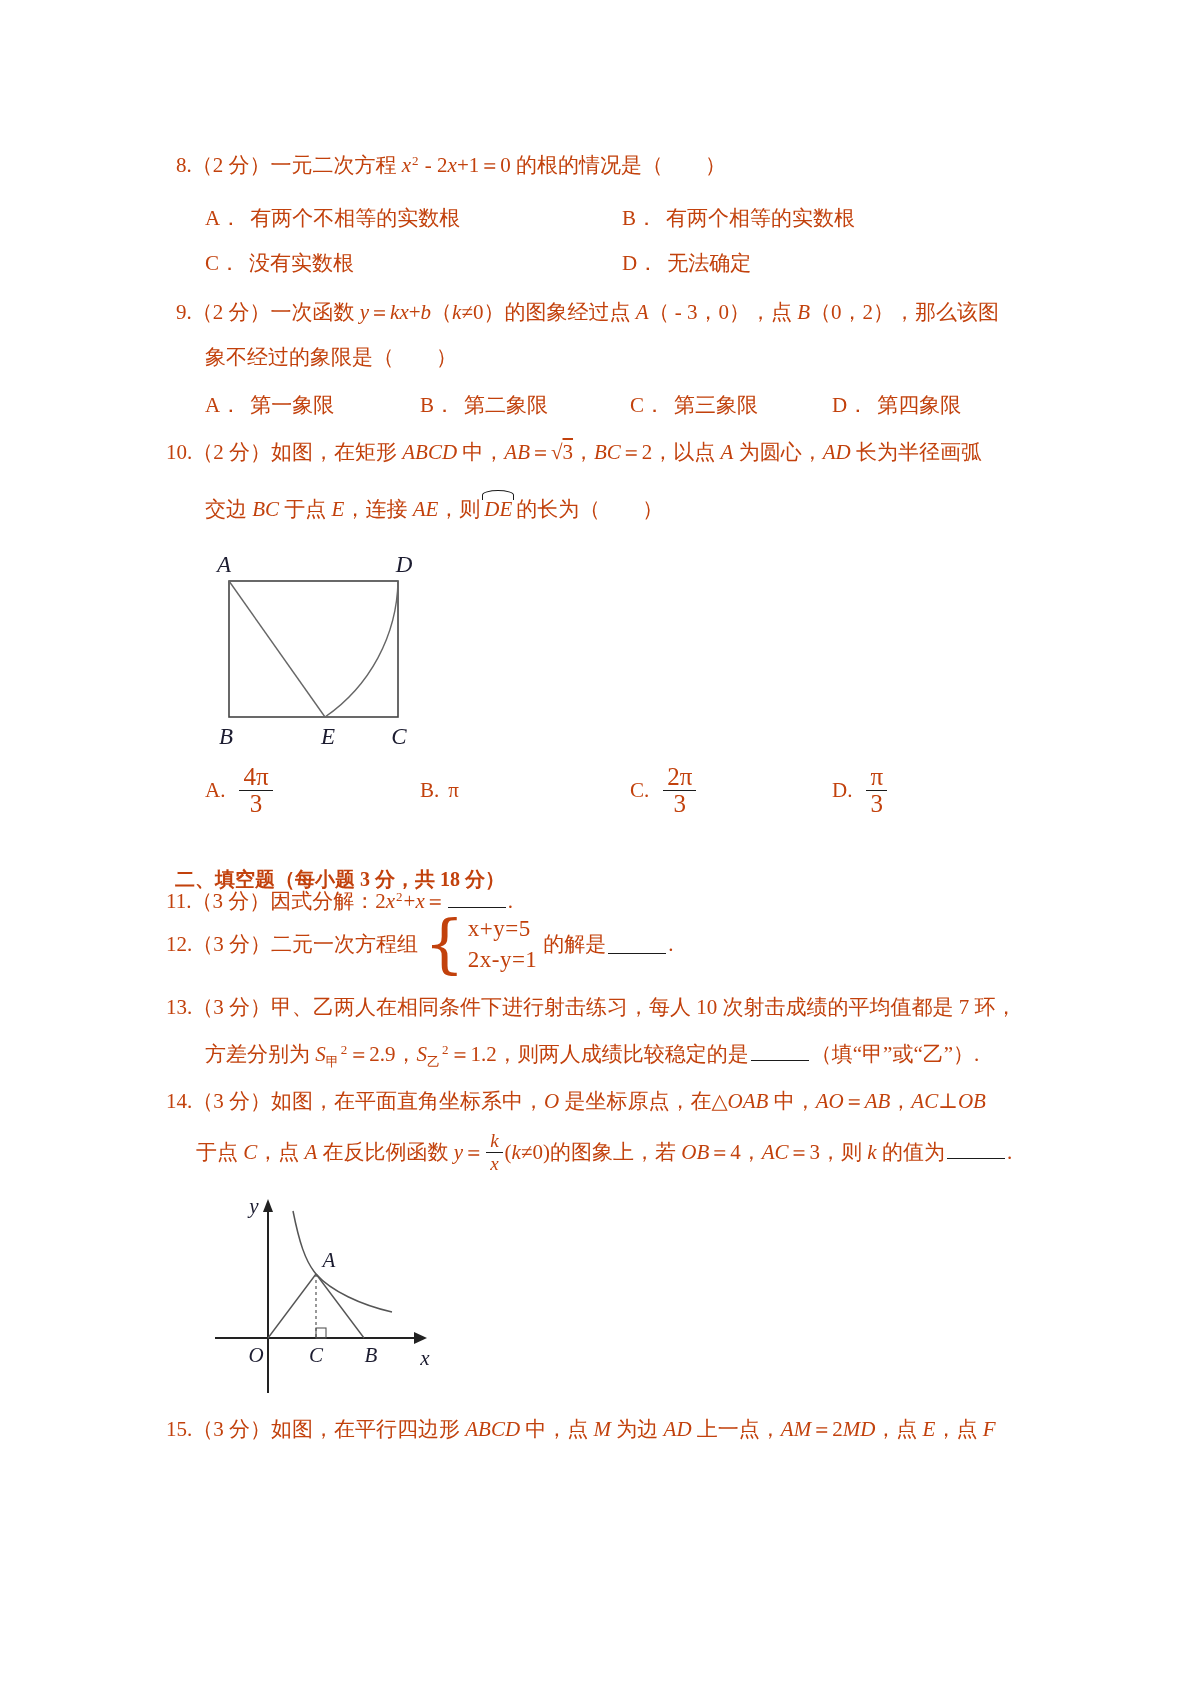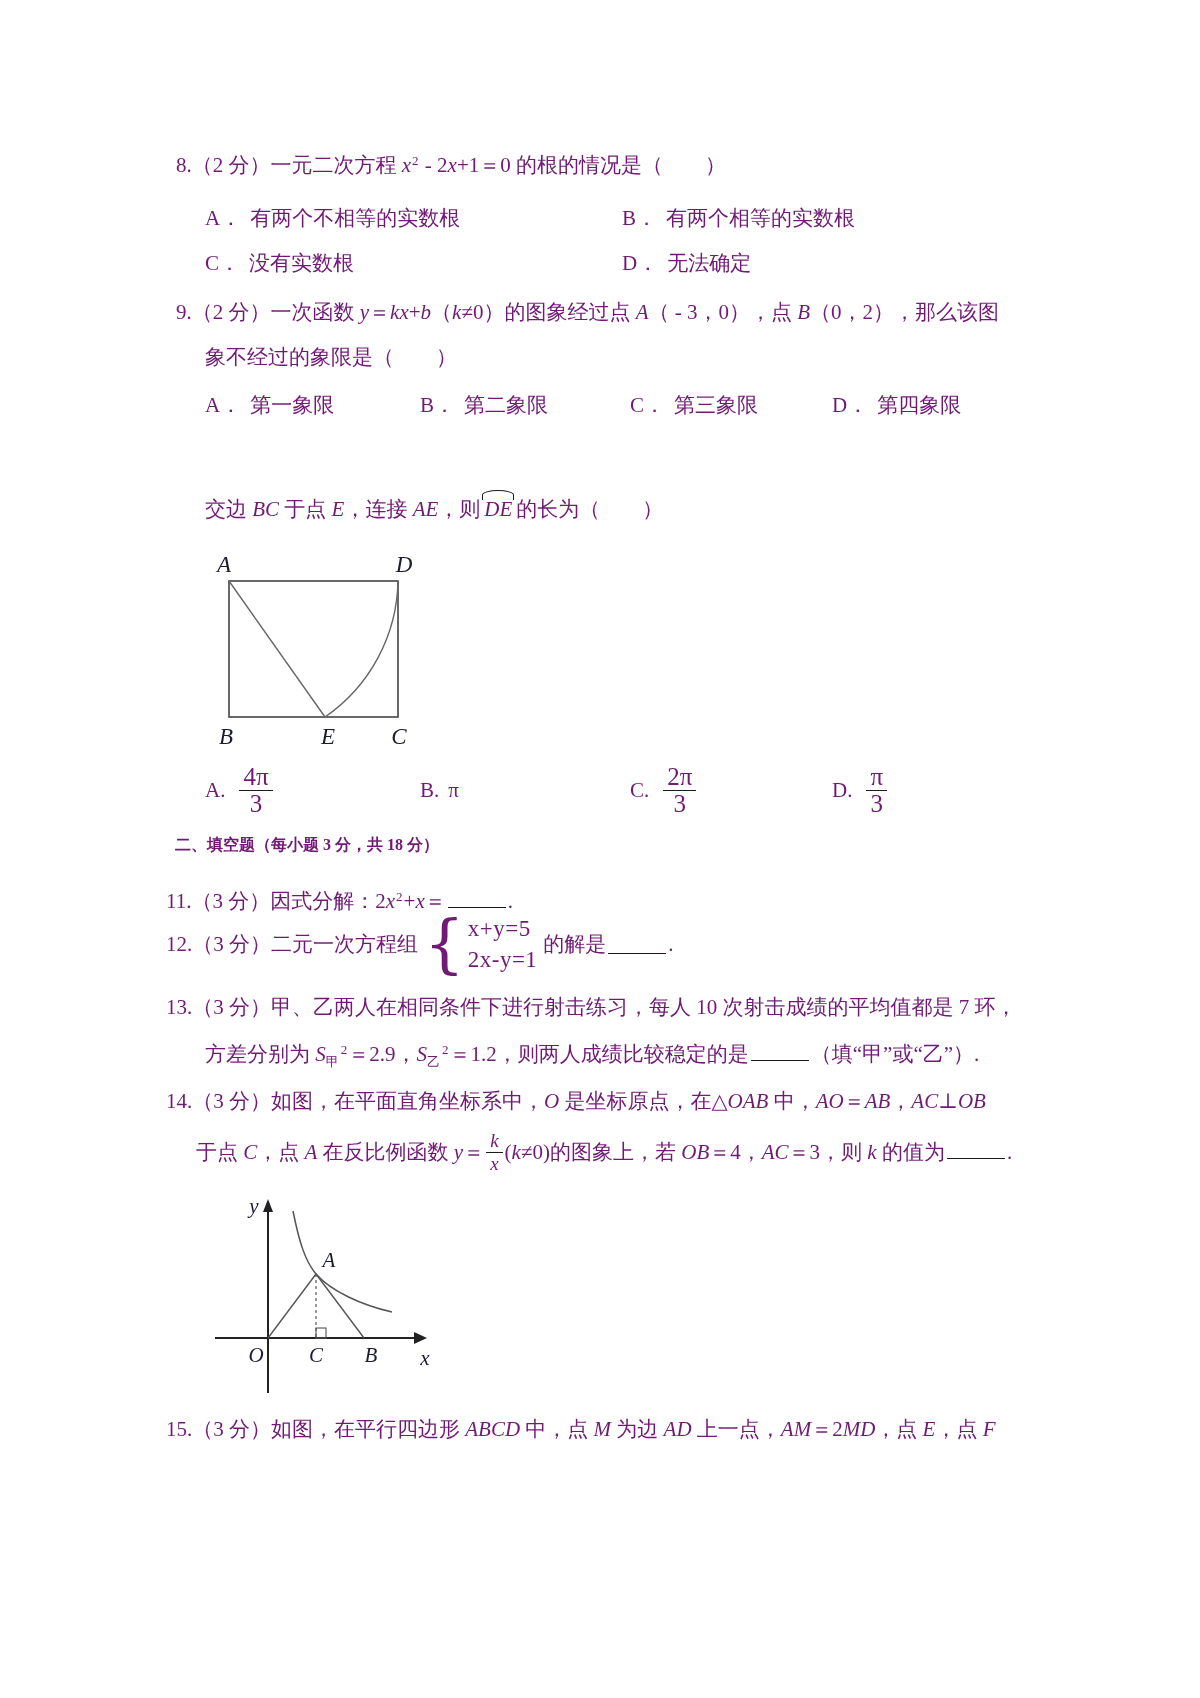--- a/index.html
+++ b/index.html
@@ -1,25 +1,25 @@
 <!DOCTYPE html>
 <html><head>
 <meta charset="utf-8">
 <style>
   html,body{margin:0;padding:0;background:#ffffff;}
   .page{
     position:relative;width:1200px;height:1698px;background:#ffffff;
-    font-family:"Liberation Serif","DejaVu Serif",serif;color:#701a75;
+    font-family:"Liberation Serif","DejaVu Serif",serif;color:#c2410c;
     overflow:hidden;
   }
   .line{position:absolute;font-size:21px;line-height:30px;white-space:nowrap;}
   .row{display:flex;align-items:center;}
   .opt{display:flex;align-items:center;}
   .opt .opt-label{margin-right:9px;}
-  .sec-title{font-weight:bold;font-size:16px;}
+  .sec-title{font-weight:bold;font-size:20px;margin-top:34px;}
   
   .i{font-style:italic;}
   .sup{font-size:13px;vertical-align:7px;line-height:0;margin:0 1px;}
   .sub{font-size:13px;vertical-align:-5px;line-height:0;margin-right:1px;}
   .oline{text-decoration:overline;}
   .blank{display:inline-block;width:58px;height:19px;border-bottom:1.4px solid #1b1b1b;margin:0 2px;}
   .arc{position:relative;font-style:italic;margin:12px 4px;}
   .arc::before{
     content:"";position:absolute;left:-2px;right:-2px;top:-7px;height:9px;
     border-top:1.6px solid #1b1b1b;border-left:1.6px solid #1b1b1b;border-right:1.6px solid #1b1b1b;
@@ -70,20 +70,21 @@
   </div>
   <div class="line opt" style="left:630px;top:390px;">
     <span class="opt-label">C．</span>
     <span>第三象限</span>
   </div>
   <div class="line opt" style="left:832px;top:390px;">
     <span class="opt-label">D．</span>
     <span>第四象限</span>
   </div>
 
+  <div class="line" style="left:166px;top:437px;"><span>10.（2 分）如图，在矩形 </span><span class="i">ABCD</span><span> 中，</span><span class="i">AB</span><span>＝√</span><span class="oline">3</span><span>，</span><span class="i">BC</span><span>＝2，以点 </span><span class="i">A</span><span> 为圆心，</span><span class="i">AD</span><span> 长为半径画弧</span></div>
   <div class="line" style="left:205px;top:494px;"><span>交边 </span><span class="i">BC</span><span> 于点 </span><span class="i">E</span><span>，连接 </span><span class="i">AE</span><span>，则</span><span class="arc">DE</span><span>的长为（　　）</span></div>
 
   <svg style="position:absolute;left:185px;top:545px;" width="240" height="205" viewBox="0 0 240 205">
     <rect x="44" y="36" width="169" height="136" fill="none" stroke="#444" stroke-width="1.6"></rect>
     <line x1="44" y1="36" x2="140" y2="172" stroke="#666" stroke-width="1.4"></line>
     <path d="M 213 36 A 169 169 0 0 1 140 172" fill="none" stroke="#666" stroke-width="1.4"></path>
     <text x="39" y="27" font-size="23" font-style="italic" fill="#1c1c30" text-anchor="middle">A</text>
     <text x="219" y="27" font-size="23" font-style="italic" fill="#1c1c30" text-anchor="middle">D</text>
     <text x="41" y="199" font-size="23" font-style="italic" fill="#1c1c30" text-anchor="middle">B</text>
     <text x="143" y="199" font-size="23" font-style="italic" fill="#1c1c30" text-anchor="middle">E</text>

